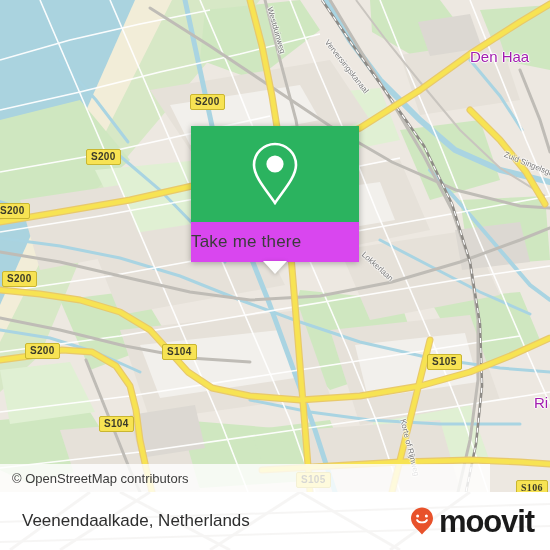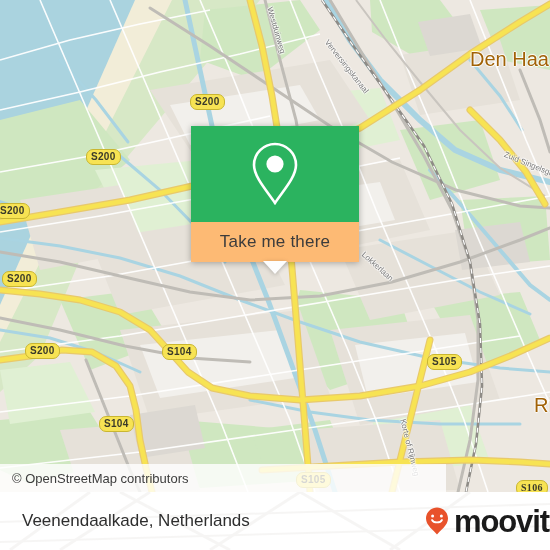--- a/index.html
+++ b/index.html
@@ -15,72 +15,72 @@
        background:#EFEBE4;}
   .layer{position:absolute;left:0;top:0;width:550px;height:492px;}
   
   .urban{background:#EDE8E1;}
 
   
   .shield{
     position:absolute;
     background:#F7E353;
     border:1px solid #C9B631;
-    border-radius:7px;
+    border-radius:2px;
     color:#3A3A2A;
     font-size:10px;
     font-weight:bold;
     letter-spacing:.3px;
     padding:1px 4px 2px 4px;
     line-height:11px;
     white-space:nowrap;
     box-sizing:border-box;
   }
   
   .plabel{
     position:absolute;
-    color:#a16207;
-    font-size:20px;
+    color:#a21caf;
+    font-size:15px;
     white-space:nowrap;
     text-shadow:1px 0 1px #fff,-1px 0 1px #fff,0 1px 1px #fff,0 -1px 1px #fff;
   }
   .slabel{
     position:absolute;
     color:#7A7A7A;
     font-size:8px;
     white-space:nowrap;
     text-shadow:1px 0 1px #fff,-1px 0 1px #fff,0 1px 1px #fff,0 -1px 1px #fff;
   }
 
   
   #callout{position:absolute;left:191px;top:126px;width:168px;height:136px;
            filter:drop-shadow(0 1px 3px rgba(0,0,0,.30));}
   #callout-top{width:168px;height:96px;background:#2BB35F;box-sizing:border-box;
                display:flex;align-items:center;justify-content:center;}
-  #callout-bottom{width:168px;height:40px;background:#fdba74;box-sizing:border-box;
-                  display:flex;align-items:center;justify-content:center;}
+  #callout-bottom{width:168px;height:40px;background:#d946ef;box-sizing:border-box;
+                  display:flex;align-items:center;}
   #callout-label{color:#3C3C3C;font-size:17px;letter-spacing:.2px;}
   #callout-tail{position:absolute;left:263px;top:261px;width:0;height:0;
                 border-left:12px solid transparent;border-right:12px solid transparent;
                 border-top:13px solid #FDFDFD;
                 filter:drop-shadow(0 1px 2px rgba(0,0,0,.22));}
 
   
-  #attrib{position:absolute;left:0;top:464px;width:446px;height:28px;
+  #attrib{position:absolute;left:0;top:464px;width:490px;height:28px;
           background:rgba(255,255,255,.80);
           display:flex;align-items:center;}
   #attrib-text{padding-left:12px;color:#3C3C3C;font-size:13px;}
 
   
   #footer{position:absolute;left:0;top:492px;width:550px;height:58px;
           background:#FFFFFF;display:flex;align-items:center;
           justify-content:space-between;overflow:hidden;gap:23px;}
   #footer-wm{position:absolute;left:0;top:0;width:550px;height:58px;opacity:.22;}
   #footer-title{position:relative;padding-left:22px;color:#2E2E2E;font-size:17px;}
-  #brand{position:relative;padding-right:1px;display:flex;align-items:center;gap:2px;}
+  #brand{position:relative;padding-right:16px;display:flex;align-items:center;gap:2px;}
   #brand-pin{width:30px;height:30px;display:block;}
   #brand-word{color:#1A1A1A;font-size:31px;font-weight:bold;letter-spacing:-1.1px;
               line-height:31px;}
 </style>
 </head>
 <body>
 
 <div id="root">
 
   <div id="map">

